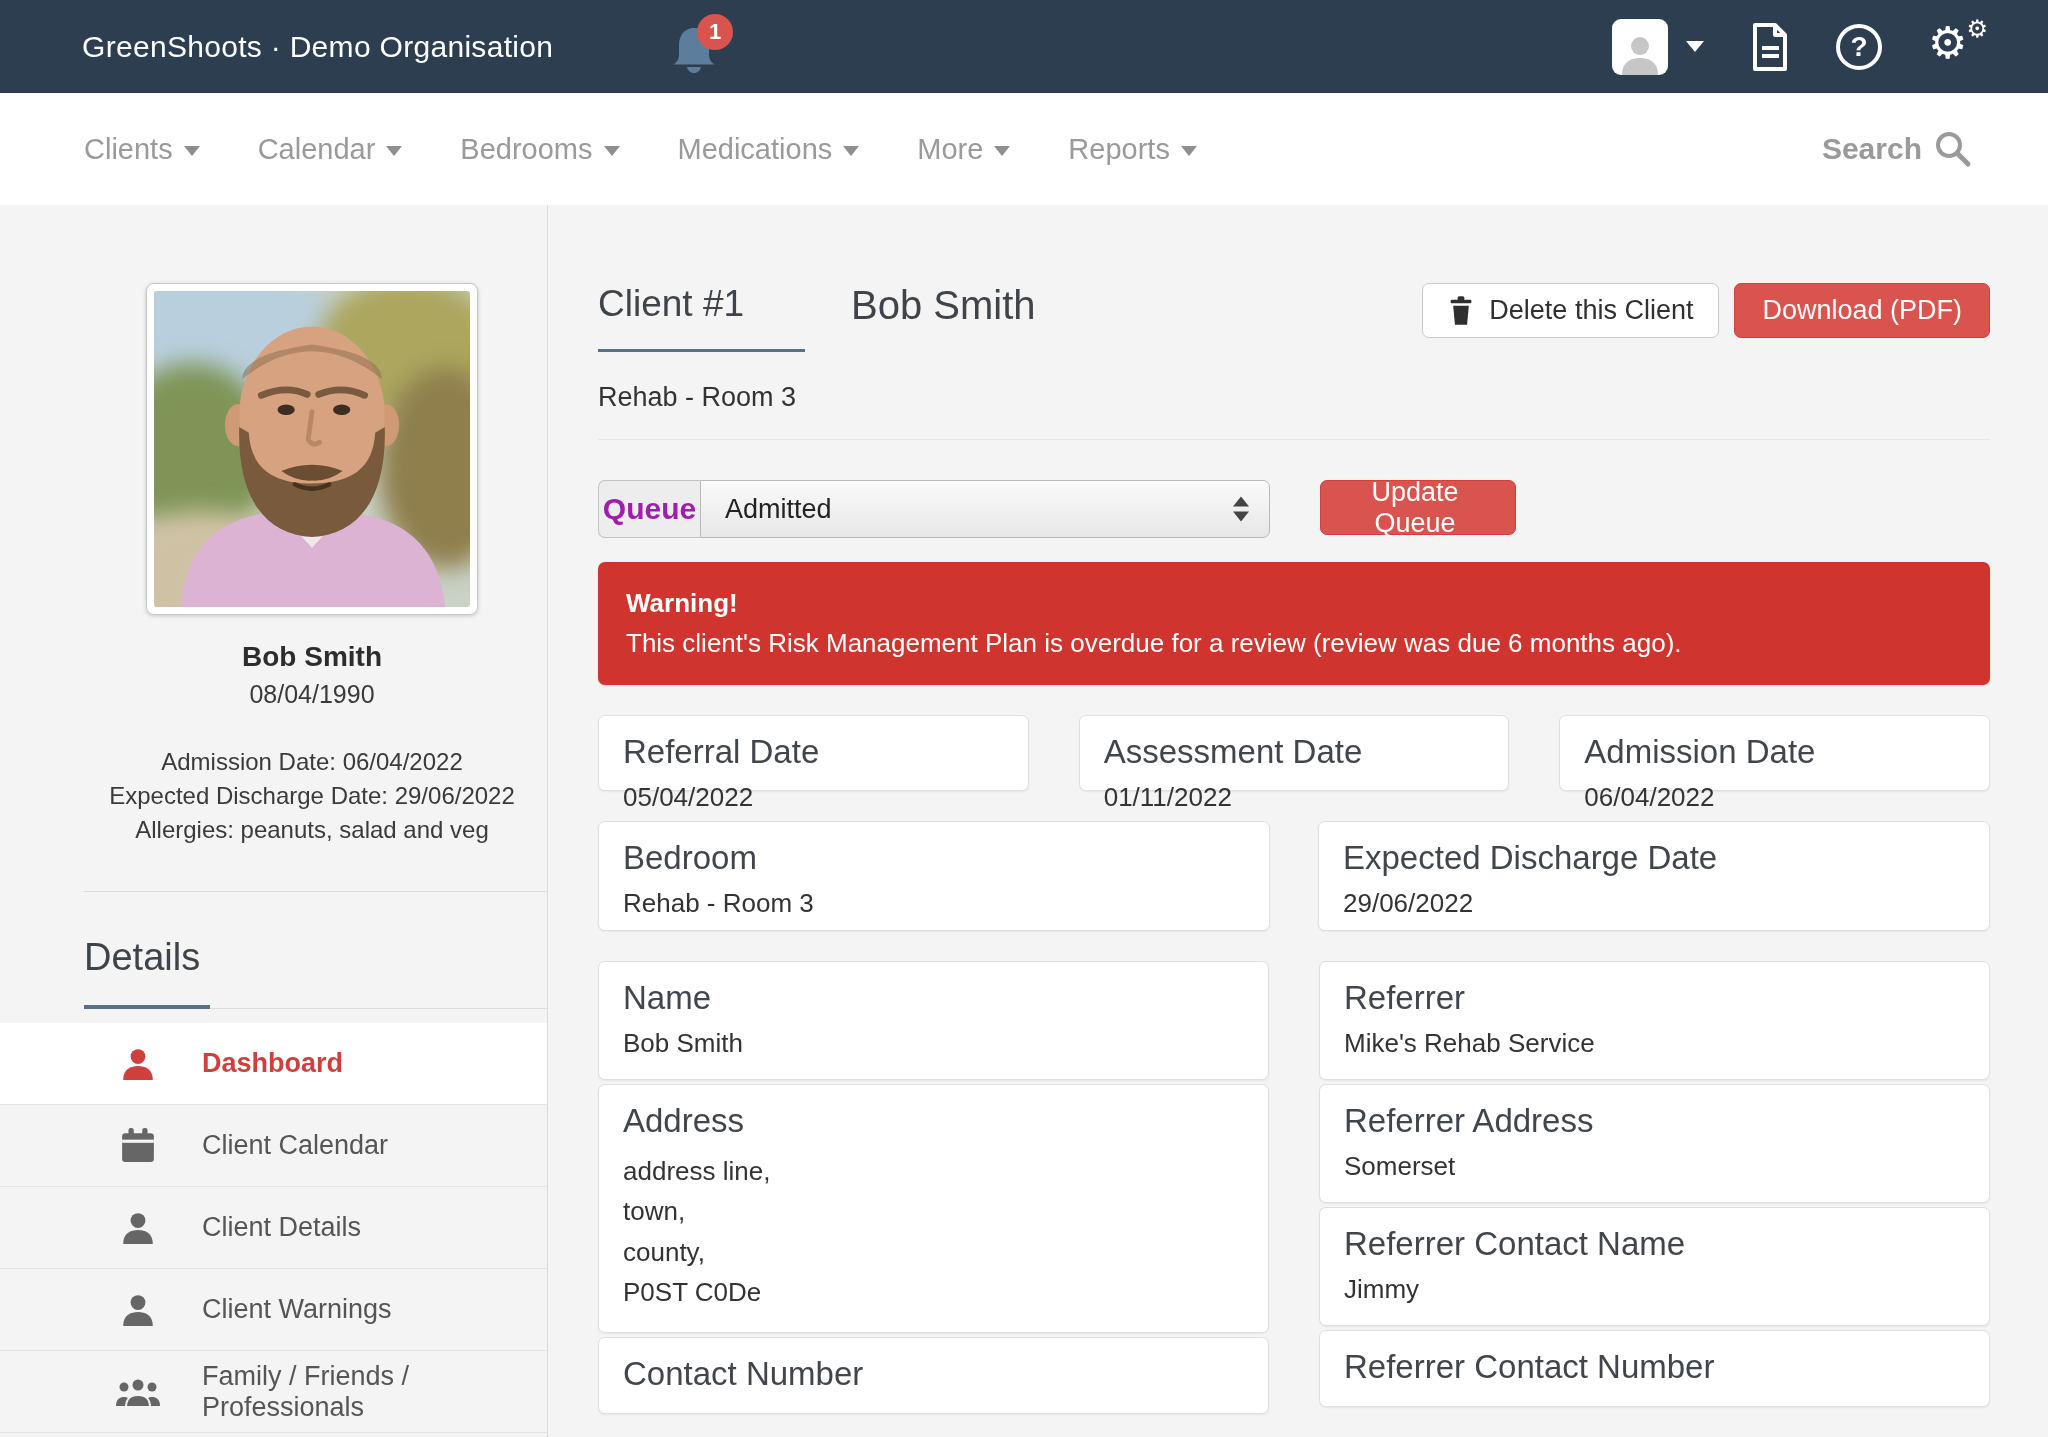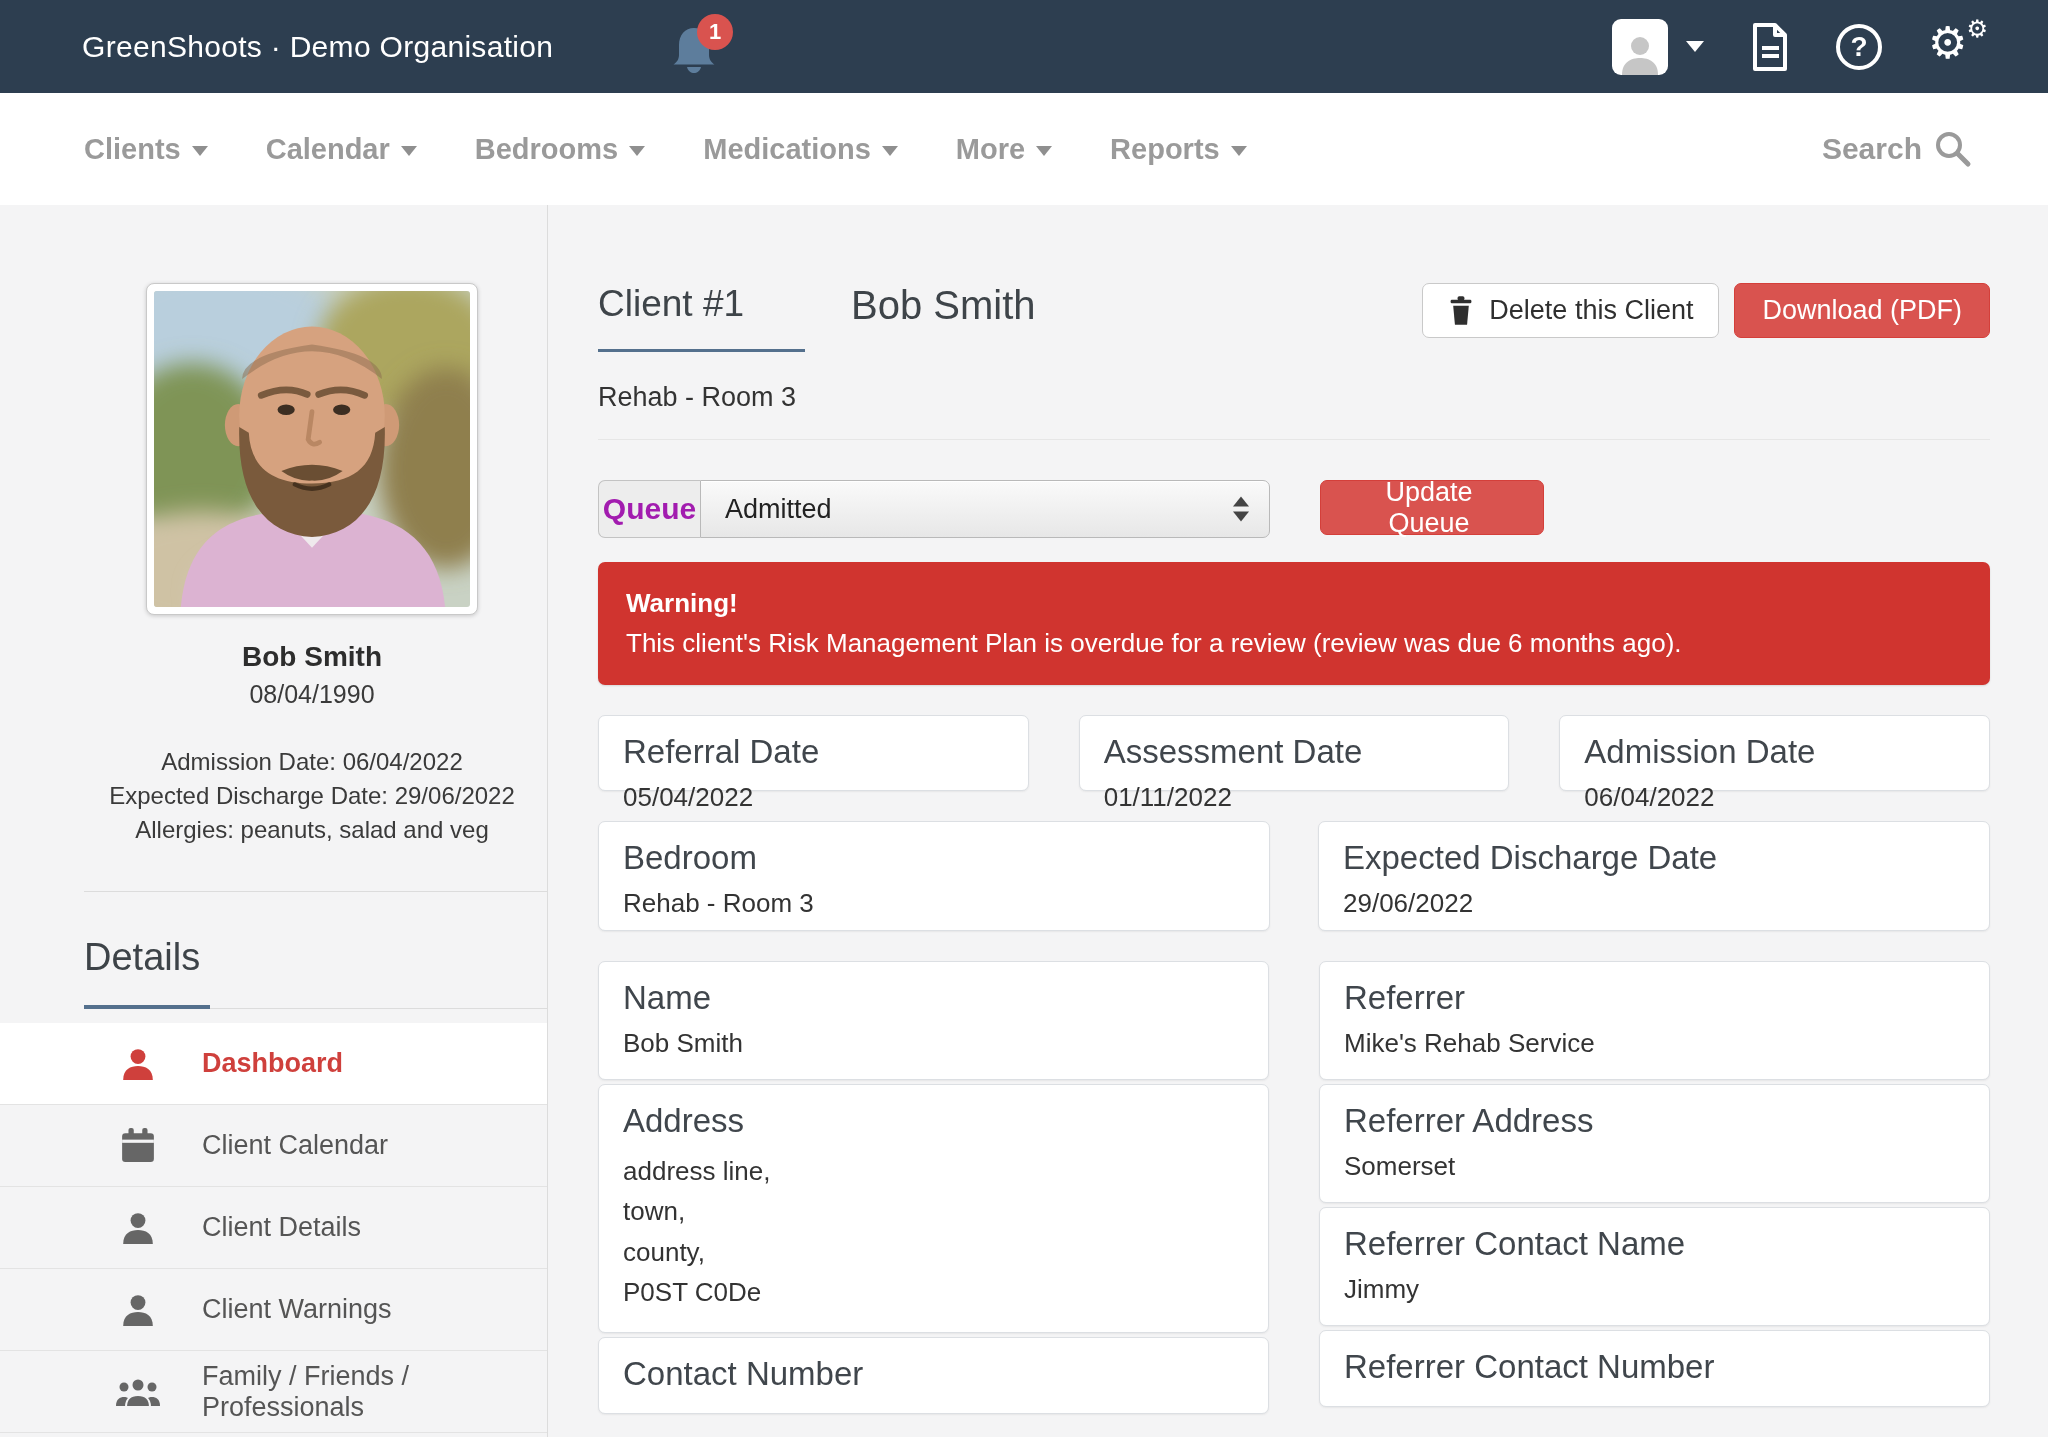--- a/index.html
+++ b/index.html
@@ -24,21 +24,21 @@
   .avatar-box{ width:56px; height:56px; background:#fff; border-radius:9px; display:flex; align-items:flex-end; justify-content:center; overflow:hidden; }
   .caret-down{ width:0; height:0; border-left:9px solid transparent; border-right:9px solid transparent; border-top:11px solid #fff; }
   .top-icon{ display:flex; align-items:center; justify-content:center; cursor:pointer; }
   .gears{ position:relative; width:60px; height:52px; color:#fff; }
   .gear-big::before{ content:"\2699"; font-family:"DejaVu Sans", sans-serif; font-size:44px; position:absolute; left:0; top:-4px; }
   .gear-small::before{ content:"\2699"; font-family:"DejaVu Sans", sans-serif; font-size:24px; position:absolute; right:0; top:-6px; }
 
   
   .mainnav{ height:112px; background:#fff; display:flex; align-items:center; padding:0 76px 0 84px; }
   .nav-items{ display:flex; align-items:center; gap:58px; list-style:none; margin:0; padding:0; }
-  .nav-item{ display:flex; align-items:center; gap:11px; font-size:29px; font-weight:700; color:#9a9a9a; cursor:pointer; }
+  .nav-item{ display:flex; align-items:center; gap:11px; font-size:29px; font-weight:400; color:#9a9a9a; cursor:pointer; }
   .nav-caret{ width:0; height:0; border-left:8px solid transparent; border-right:8px solid transparent; border-top:10px solid #8f8f8f; margin-top:4px; }
   .nav-search{ margin-left:auto; display:flex; align-items:center; gap:12px; font-size:30px; font-weight:700; color:#9a9a9a; cursor:pointer; }
 
   
   .content{ display:flex; height:1232px; }
 
   
   .sidebar{ width:548px; flex:none; border-right:1px solid #dcdcdc; }
   .side-inner{ margin-left:84px; width:456px; text-align:center; }
   .photo-card{
@@ -84,21 +84,21 @@
   }
   .queue-select{
     width:570px; background:linear-gradient(180deg,#fafafa,#e7e7e7);
     border:1px solid #b9b9b9; border-radius:0 7px 7px 0; position:relative;
     display:flex; align-items:center; padding:0 24px; font-size:27px; color:#222; cursor:pointer;
     box-shadow:inset 0 1px 0 #fff;
   }
   .stepper{ position:absolute; right:20px; top:50%; transform:translateY(-50%); display:flex; flex-direction:column; gap:5px; }
   .step-up{ width:0; height:0; border-left:8px solid transparent; border-right:8px solid transparent; border-bottom:10px solid #444; }
   .step-down{ width:0; height:0; border-left:8px solid transparent; border-right:8px solid transparent; border-top:10px solid #444; }
-  .btn-update{ margin-left:50px; width:224px;padding-left:21px; }
+  .btn-update{ margin-left:50px; width:196px;padding-left:21px; }
 
   .warning{ margin-top:24px; background:#d0342f; border-radius:7px; padding:26px 28px; color:#fff; box-shadow:0 1px 2px rgba(0,0,0,.12); }
   .warning-title{ font-size:26px; font-weight:700; }
   .warning-msg{ font-size:26px; margin-top:9px; }
 
   .grid3{ margin-top:30px; display:flex; gap:50px; }
   .grid2{ margin-top:30px; display:flex; gap:48px; }
   .card{
     background:#fff; border:1px solid #dcdfe3; border-radius:7px;
     box-shadow:0 1px 2px rgba(0,0,0,.06); padding:17px 24px 20px;

